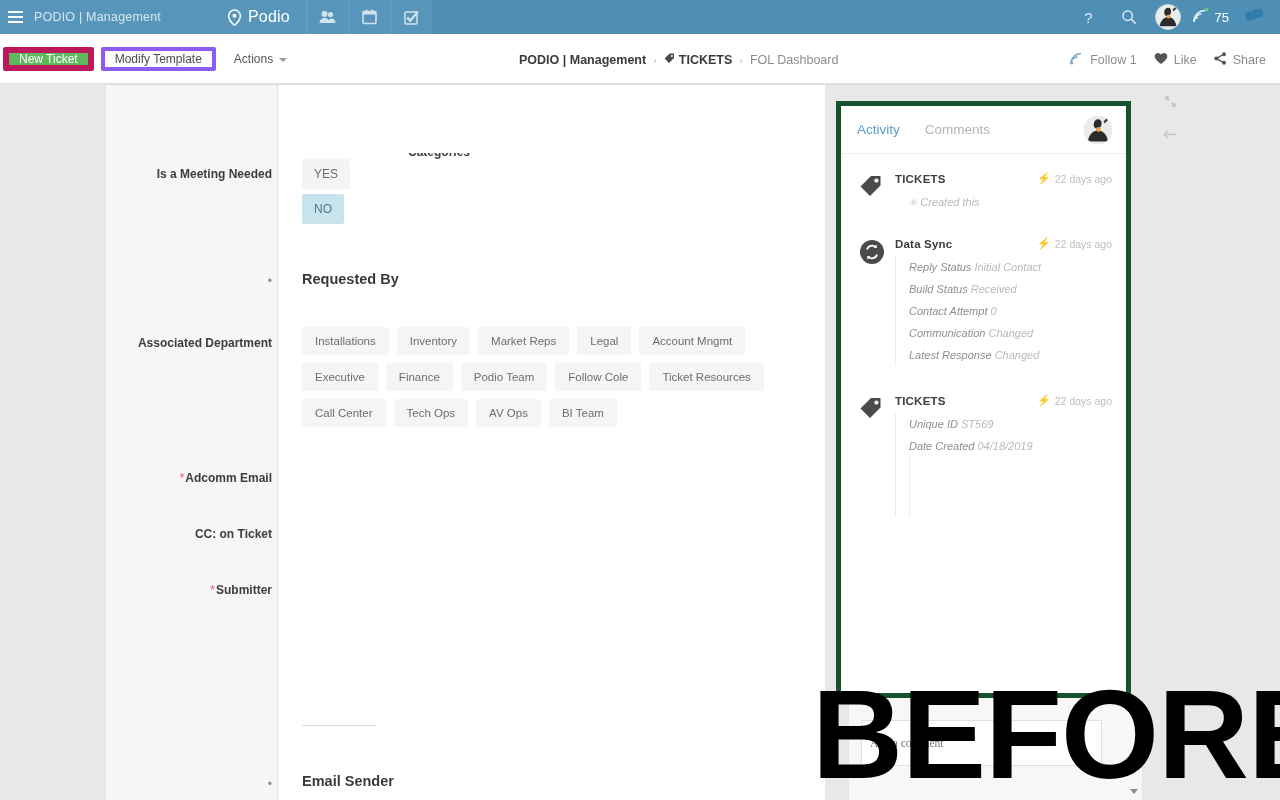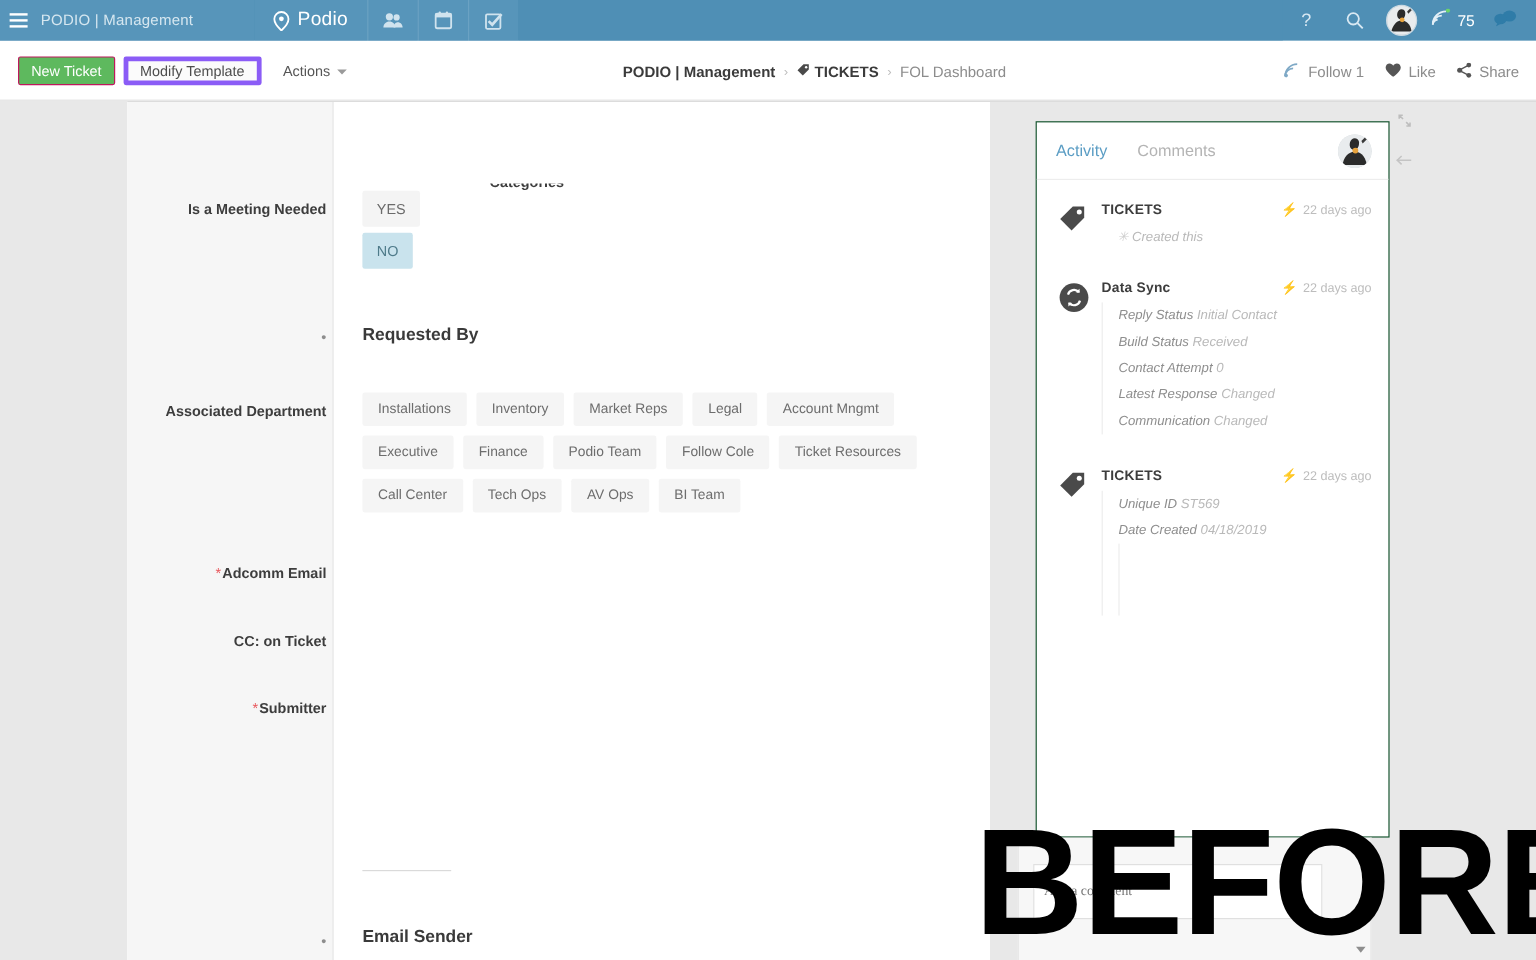--- a/index.html
+++ b/index.html
@@ -64,23 +64,23 @@
   .sig-count { color: #ffffff; font-size: 13px; }
   .chatdot { padding: 0 6px 0 10px; }
 
   
   .toolbar {
     position: absolute; top: 34px; left: 0; width: 1280px; height: 50px;
     background: #ffffff; border-bottom: 1px solid #e2e2e2;
     display: flex; align-items: center;
   }
   .btn-new {
-    margin-left: 15px; height: 24px; padding: 0 10px;
+    margin-left: 3px; height: 24px; padding: 0 10px;
     background: #5eb95e; color: #ffffff; font-size: 12px;
-    border: 1px solid #be185d; border-radius: 2px;
+    border: 6px solid #be185d; border-radius: 2px;
     display: flex; align-items: center; cursor: pointer;
   }
   .btn-mod {
     margin-left: 7px; height: 24px; padding: 0 10px;
     background: #fbfbfb; color: #4d4d4d; font-size: 12px;
     border: 4px solid #8b5cf6; border-radius: 2px;
     display: flex; align-items: center; cursor: pointer;
   }
   .btn-actions {
     margin-left: 12px; height: 24px; padding: 0 6px;
@@ -164,22 +164,22 @@
     height: 28px; padding: 0 13px; background: #f5f5f5;
     color: #6d6d6d; font-size: 11.5px; border-radius: 2px; cursor: pointer;
   }
 
   
   .rightpanel {
     position: absolute; left: 825px; top: 0; width: 455px; height: 716px;
     background: #e8e8e8; border-top: 1px solid #dcdcdc;
   }
   .actcard {
-    position: absolute; left: 38px; top: 16px; width: 295px; height: 597px;
-    background: #ffffff; border: 1px solid #14532d;
+    position: absolute; left: 11px; top: 16px; width: 295px; height: 597px;
+    background: #ffffff; border: 5px solid #14532d;
   }
   .act-tabs {
     height: 48px; border-bottom: 1px solid #ededed;
     display: flex; align-items: center; padding-left: 16px; gap: 25px;
     position: relative;
   }
   .act-tab { font-size: 13.5px; color: #b4b4b4; cursor: pointer; }
   .act-tab.active { color: #5b9dc4; }
   .act-avatar {
     position: absolute; right: 14px; top: 10px;
@@ -529,25 +529,25 @@
             </div>
             <div class="eline">
               <b>Build Status</b>
               <span>Received</span>
             </div>
             <div class="eline">
               <b>Contact Attempt</b>
               <span>0</span>
             </div>
             <div class="eline">
+              <b>Communication</b>
+              <span>Changed</span>
+            </div>
+            <div class="eline">
               <b>Latest Response</b>
-              <span>Changed</span>
-            </div>
-            <div class="eline">
-              <b>Communication</b>
               <span>Changed</span>
             </div>
           </div>
         </div>
 
         <div class="entry" style="margin-top:28px;">
           <span class="entry-icon">
             <svg width="24" height="24" viewBox="0 0 24 24">
               <path d="M1.5 12.5L12 2h9.5v9.5L11 22z" fill="#4a4a4a"></path>
               <circle cx="17.4" cy="6.6" r="2.1" fill="#ffffff"></circle>

